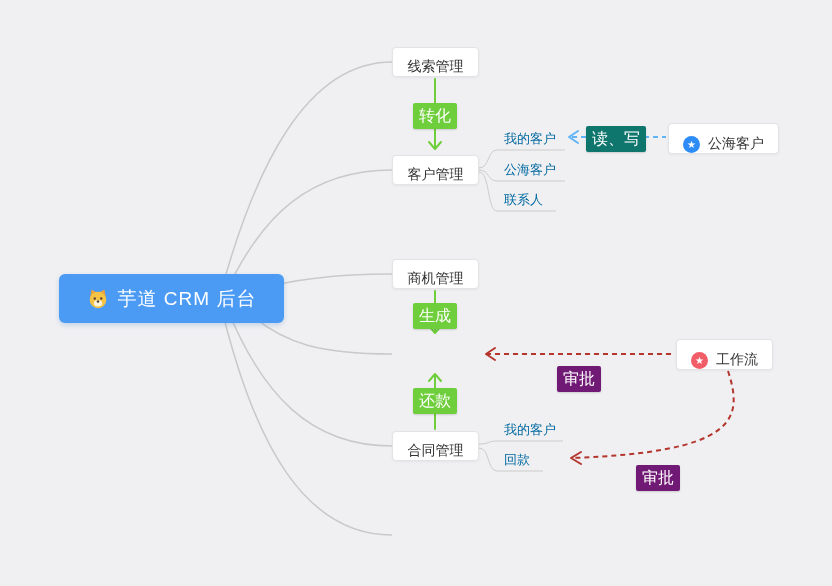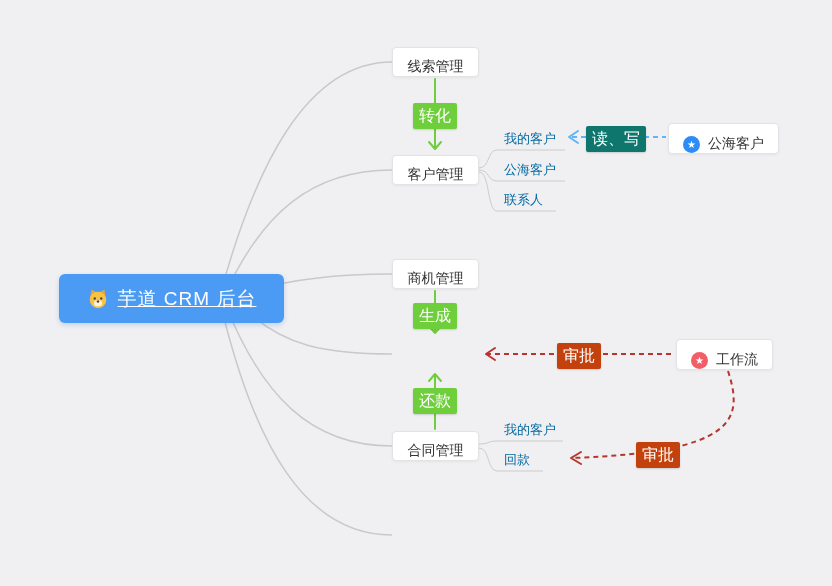--- a/index.html
+++ b/index.html
@@ -4,21 +4,21 @@
 <style>
   html,body{margin:0;padding:0;}
   body{font-family:"Liberation Sans","DejaVu Sans",sans-serif;}
   .canvas{position:relative;width:832px;height:586px;background:#f0f0f2;overflow:hidden;}
   .links{position:absolute;left:0;top:0;width:832px;height:586px;}
 
   .root-node{
     position:absolute;left:59px;top:274px;width:225px;height:49px;
     background:#4b9bf5;border-radius:6px;color:#fff;
     display:flex;align-items:center;justify-content:center;gap:9px;
-    font-size:19px;letter-spacing:1px;box-shadow:0 2px 5px rgba(60,120,200,.25);text-decoration:underline;
+    font-size:19px;letter-spacing:1px;box-shadow:0 2px 5px rgba(60,120,200,.25);
   }
   .node{
     position:absolute;height:30px;background:#fff;border:1px solid #e3e3e5;
     border-radius:4px;display:flex;align-items:flex-end;justify-content:center;
     font-size:14px;color:#333;box-shadow:0 1px 3px rgba(0,0,0,.05);
     box-sizing:border-box;padding:0 14px;white-space:nowrap;
   }
   .node.branch{left:392px;width:87px;padding:0;}
   .n-lead{top:47px;} .n-customer{top:155px;} .n-business{top:259px;}
   .n-contract{top:339px;} .n-receivable{top:431px;} .n-product{top:520px;}
@@ -32,21 +32,21 @@
   .star-blue{background:#2e8cf6;}
   .star-red{background:#f25e68;}
 
   .badge{
     position:absolute;transform:translateX(-50%);
     color:#fff;font-size:16px;line-height:1;padding:5px 6px;border-radius:2px;
     white-space:nowrap;box-shadow:0 1px 2px rgba(0,0,0,.15);
   }
   .badge.green{background:#6fce3b;}
   .badge.blue{background:#0f766e;}
-  .badge.red{background:#c2410c;}
+  .badge.red{background:#701a75;margin-top:23px;}
   .b-convert{left:435px;top:103px;}
   .b-generate{left:435px;top:303px;}
   .b-repay{left:435px;top:388px;}
   .b-readwrite{left:616px;top:126px;}
   .b-approve1{left:579px;top:343px;}
   .b-approve2{left:658px;top:442px;}
 
   .leaf{
     position:absolute;font-size:13px;color:#0369a1;white-space:nowrap;
   }

